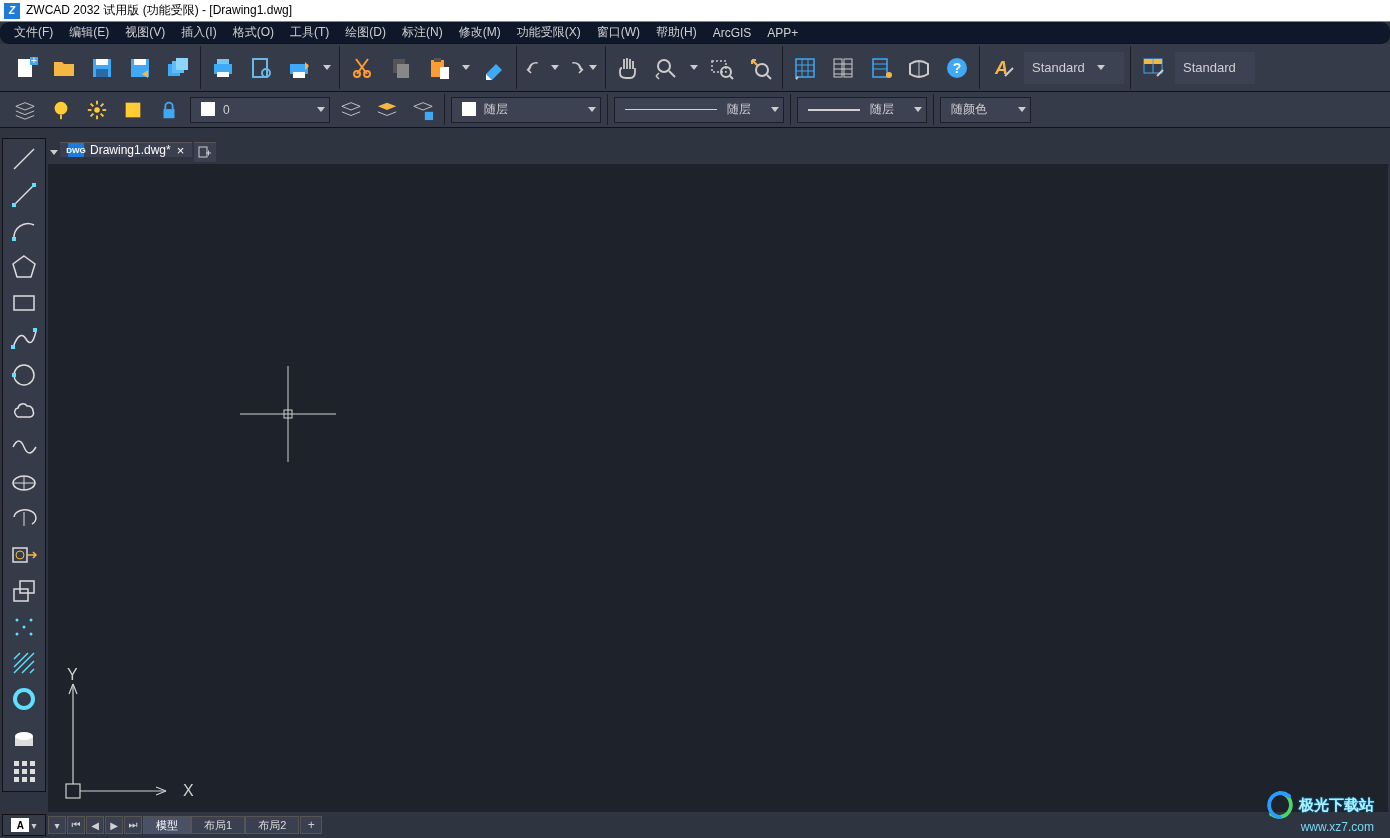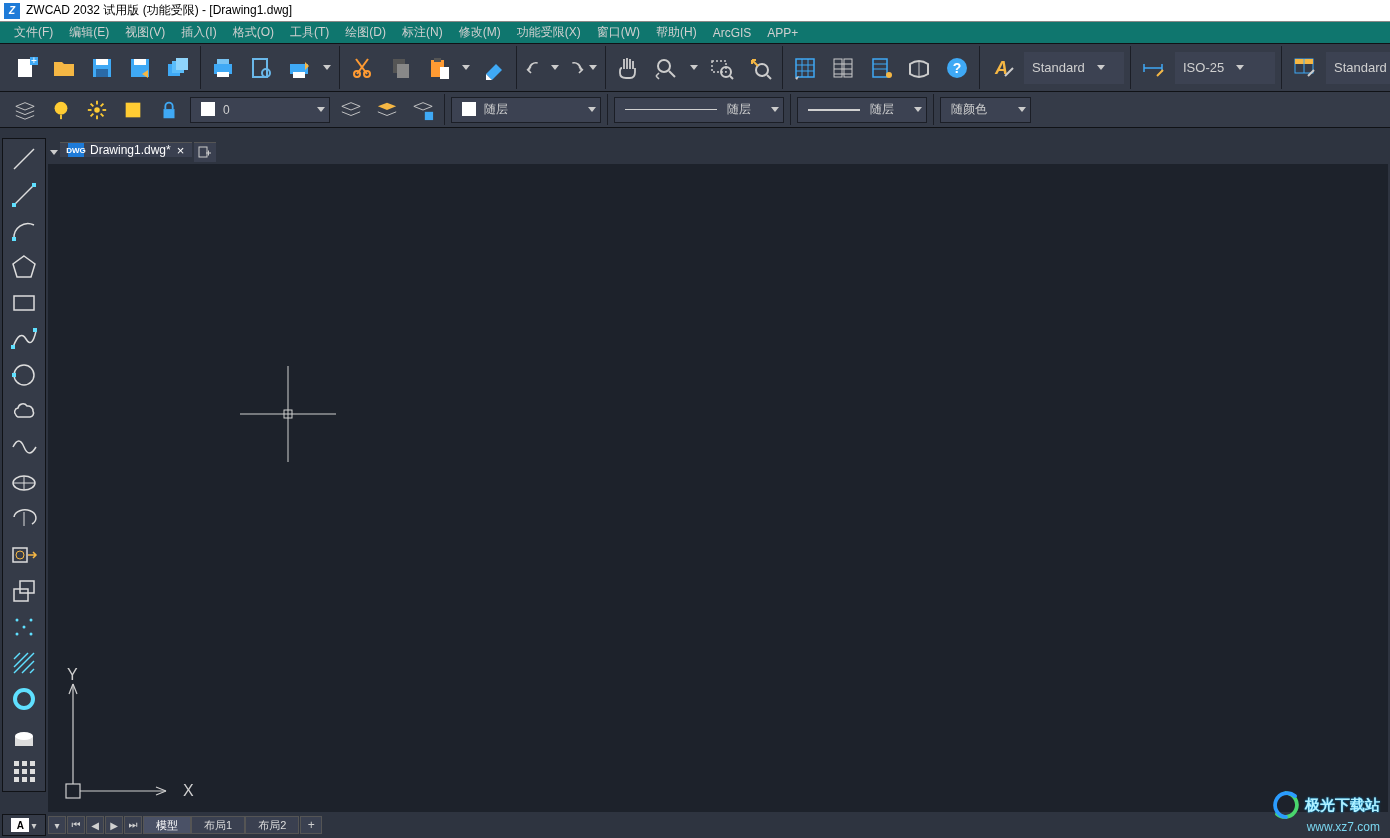--- a/index.html
+++ b/index.html
@@ -3,21 +3,21 @@
 <meta charset="utf-8">
 <style>
 * { margin:0; padding:0; box-sizing:border-box; font-family:"Microsoft YaHei","SimSun",Arial,sans-serif; }
 body { width:1390px; height:838px; background:#2e3440; color:#d0d0d0; font-size:12px; overflow:hidden; position:relative; }
 
 
 .title-bar { height:22px; background:#fff; display:flex; align-items:center; padding-left:4px; color:#000; border-bottom:1px solid #888; }
 .title-bar .app-icon { width:16px; height:16px; background:#1e7bd8; display:inline-flex; align-items:center; justify-content:center; color:#fff; font-size:10px; font-style:italic; font-weight:bold; margin-right:6px; }
 
 
-.menu-bar { height:22px; background:#0f766e; display:flex; align-items:center; padding-left:6px; border-bottom:1px solid #101216; }
+.menu-bar { height:22px; background:#0f172a; display:flex; align-items:center; padding-left:6px; border-bottom:1px solid #101216;border-radius:9px; }
 .menu-bar .menu-item { padding:3px 8px; cursor:pointer; }
 
 
 .toolbar-row { background:#353b48; border-bottom:1px solid #101216; display:flex; align-items:center; padding:2px 4px; }
 .toolbar-row.main-tb { height:48px; }
 .tb-group { display:flex; align-items:center; padding:0 6px; border-right:1px solid #1b1e26; height:100%; gap:6px; }
 .tb-group:last-child { border-right:none; }
 .tb-btn { width:32px; height:32px; display:flex; align-items:center; justify-content:center; cursor:pointer; }
 .tb-btn svg { width:24px; height:24px; }
 .tb-dropdown-arrow { width:12px; height:32px; display:flex; align-items:center; justify-content:center; cursor:pointer; }
@@ -59,21 +59,21 @@
 .layout-tabs .lt-btn { width:18px; height:18px; display:flex; align-items:center; justify-content:center; background:#3a4050; border:1px solid #555; cursor:pointer; margin-right:1px; font-size:10px; }
 .layout-tabs .lt-tab { height:14px; padding:8px 12px; background:#3a4050; display:flex; align-items:center; font-size:11px; cursor:pointer; color:#ddd; border:1px solid #555; }
 .layout-tabs .lt-tab.active { background:#4a5166; color:#fff; }
 .layout-tabs .lt-add { width:22px; height:18px; background:#3a4050; border:1px solid #555; display:flex; align-items:center; justify-content:center; cursor:pointer; margin-left:1px; }
 
 
 .cmd-corner { position:absolute; left:2px; bottom:2px; width:44px; height:22px; background:#353b48; border:1px solid #101216; display:flex; align-items:center; justify-content:center; }
 .cmd-corner .box { width:18px; height:14px; background:#fff; color:#000; font-size:10px; font-weight:bold; display:flex; align-items:center; justify-content:center; }
 
 
-.watermark { position:absolute; right:10px; bottom:4px; text-align:right; pointer-events:none; }
+.watermark { position:absolute; right:16px; bottom:4px; text-align:right; pointer-events:none; }
 .watermark .wm-logo { display:flex; align-items:center; justify-content:flex-end; gap:4px; }
 .watermark .wm-logo .swirl { width:30px; height:30px; }
 .watermark .wm-title { font-size:15px; font-weight:bold; color:#aef0ff; text-shadow:0 0 2px #0af; }
 .watermark .wm-url { font-size:12px; color:#7ad6ef; }
 
 .undo-redo { display:flex; align-items:center; }
 .undo-redo .arrow-btn { width:26px; height:32px; display:flex; align-items:center; justify-content:center; cursor:pointer; }
 </style>
 </head>
 <body>
@@ -296,34 +296,20 @@
         </svg>
       </div>
     <div class="text-combo" style="width:100px">
         <span class="lbl">Standard</span>
         <div class="tri"></div>
       </div>
   </div>
   <div class="tb-group">
     <div class="tb-btn">
         <svg viewBox="0 0 24 24">
-          <line x1="3" y1="12" x2="21" y2="12" stroke="#3fa9f5" stroke-width="1.5"></line>
-          <line x1="3" y1="8" x2="3" y2="16" stroke="#3fa9f5" stroke-width="1.5"></line>
-          <line x1="21" y1="8" x2="21" y2="16" stroke="#3fa9f5" stroke-width="1.5"></line>
-          <path d="M16 20 l6-6" stroke="#f5b744" stroke-width="2"></path>
-        </svg>
-      </div>
-    <div class="text-combo" style="width:100px">
-        <span class="lbl">ISO-25</span>
-        <div class="tri"></div>
-      </div>
-  </div>
-  <div class="tb-group">
-    <div class="tb-btn">
-        <svg viewBox="0 0 24 24">
           <rect x="3" y="3" width="18" height="14" fill="none" stroke="#3fa9f5"></rect>
           <rect x="3" y="3" width="18" height="5" fill="#f5b744"></rect>
           <line x1="12" y1="3" x2="12" y2="17" stroke="#3fa9f5"></line>
           <path d="M16 20 l6-6" stroke="#ccc" stroke-width="2"></path>
         </svg>
       </div>
     <div class="text-combo" style="width:80px">
         <span class="lbl">Standard</span>
       </div>
   </div>

